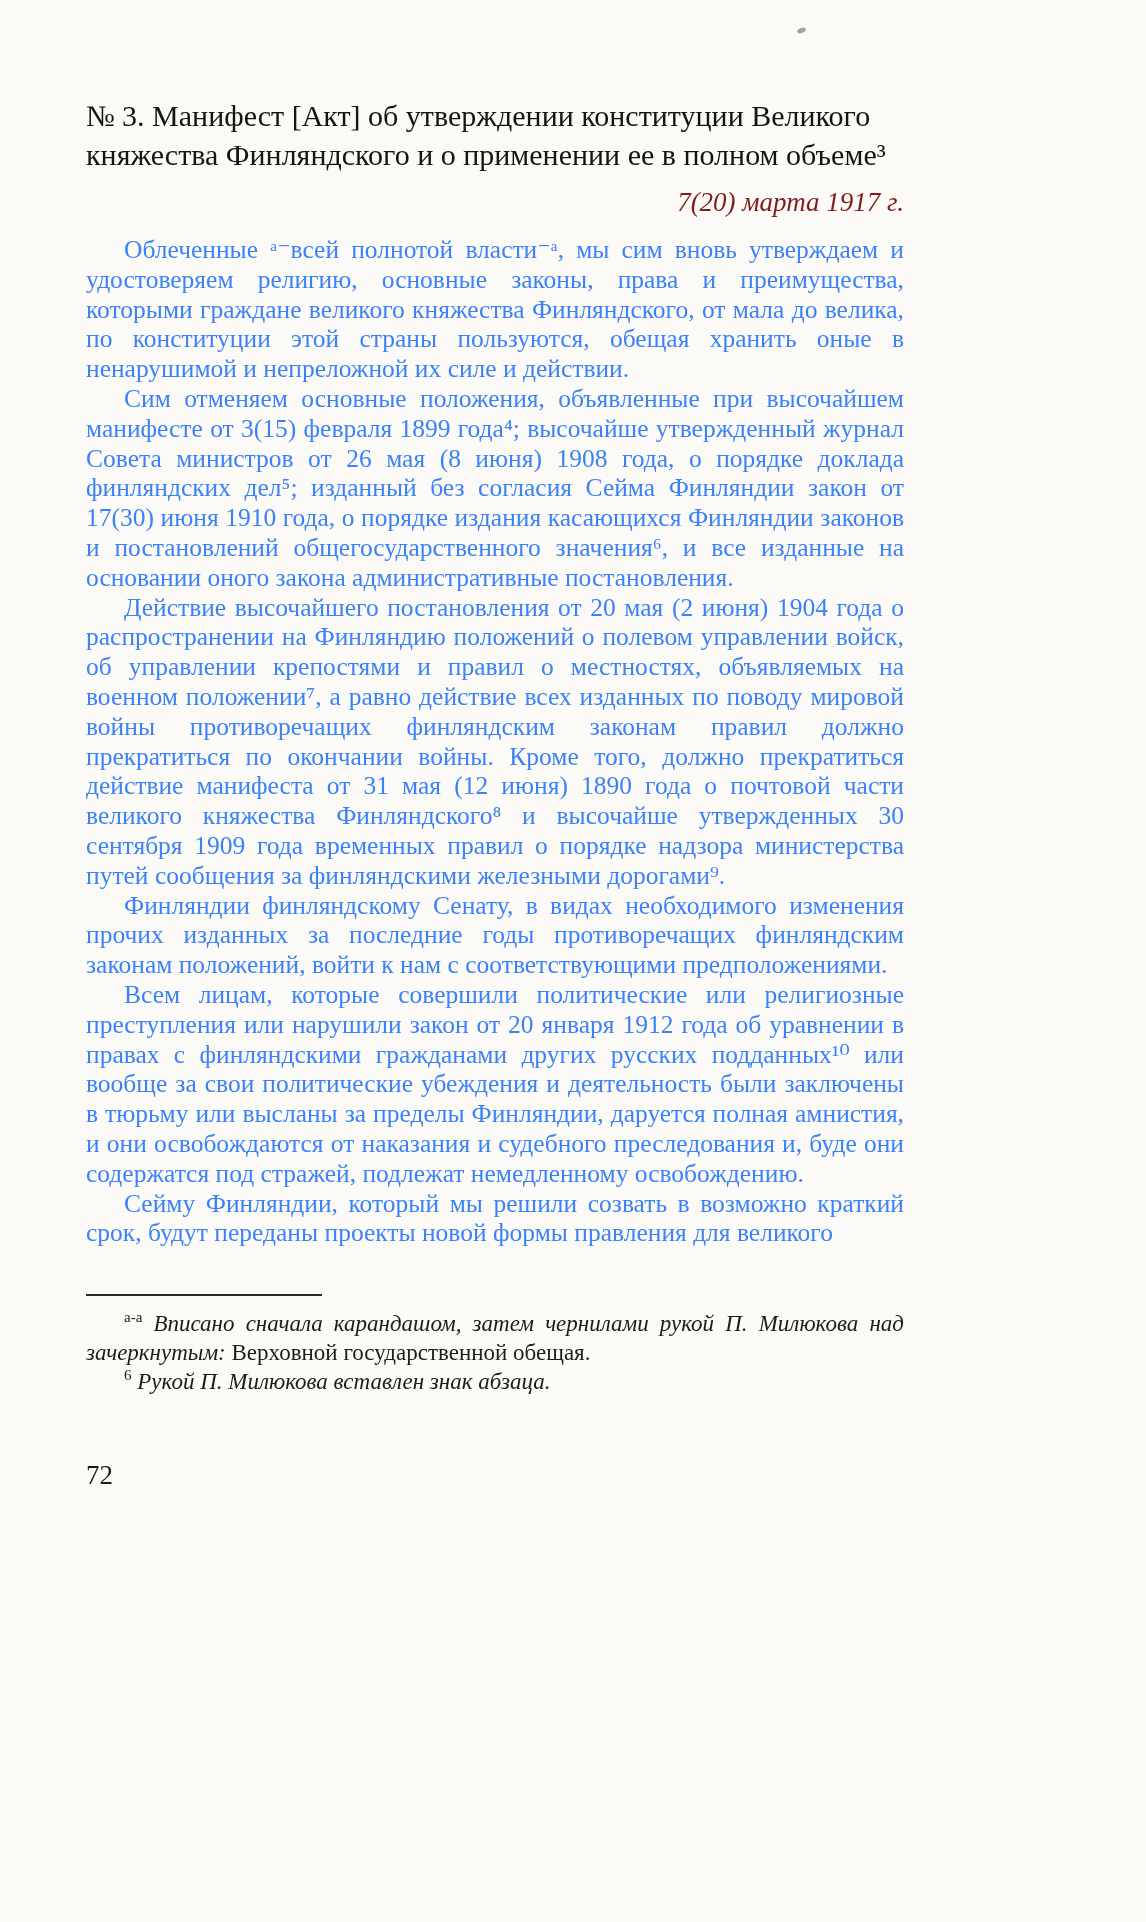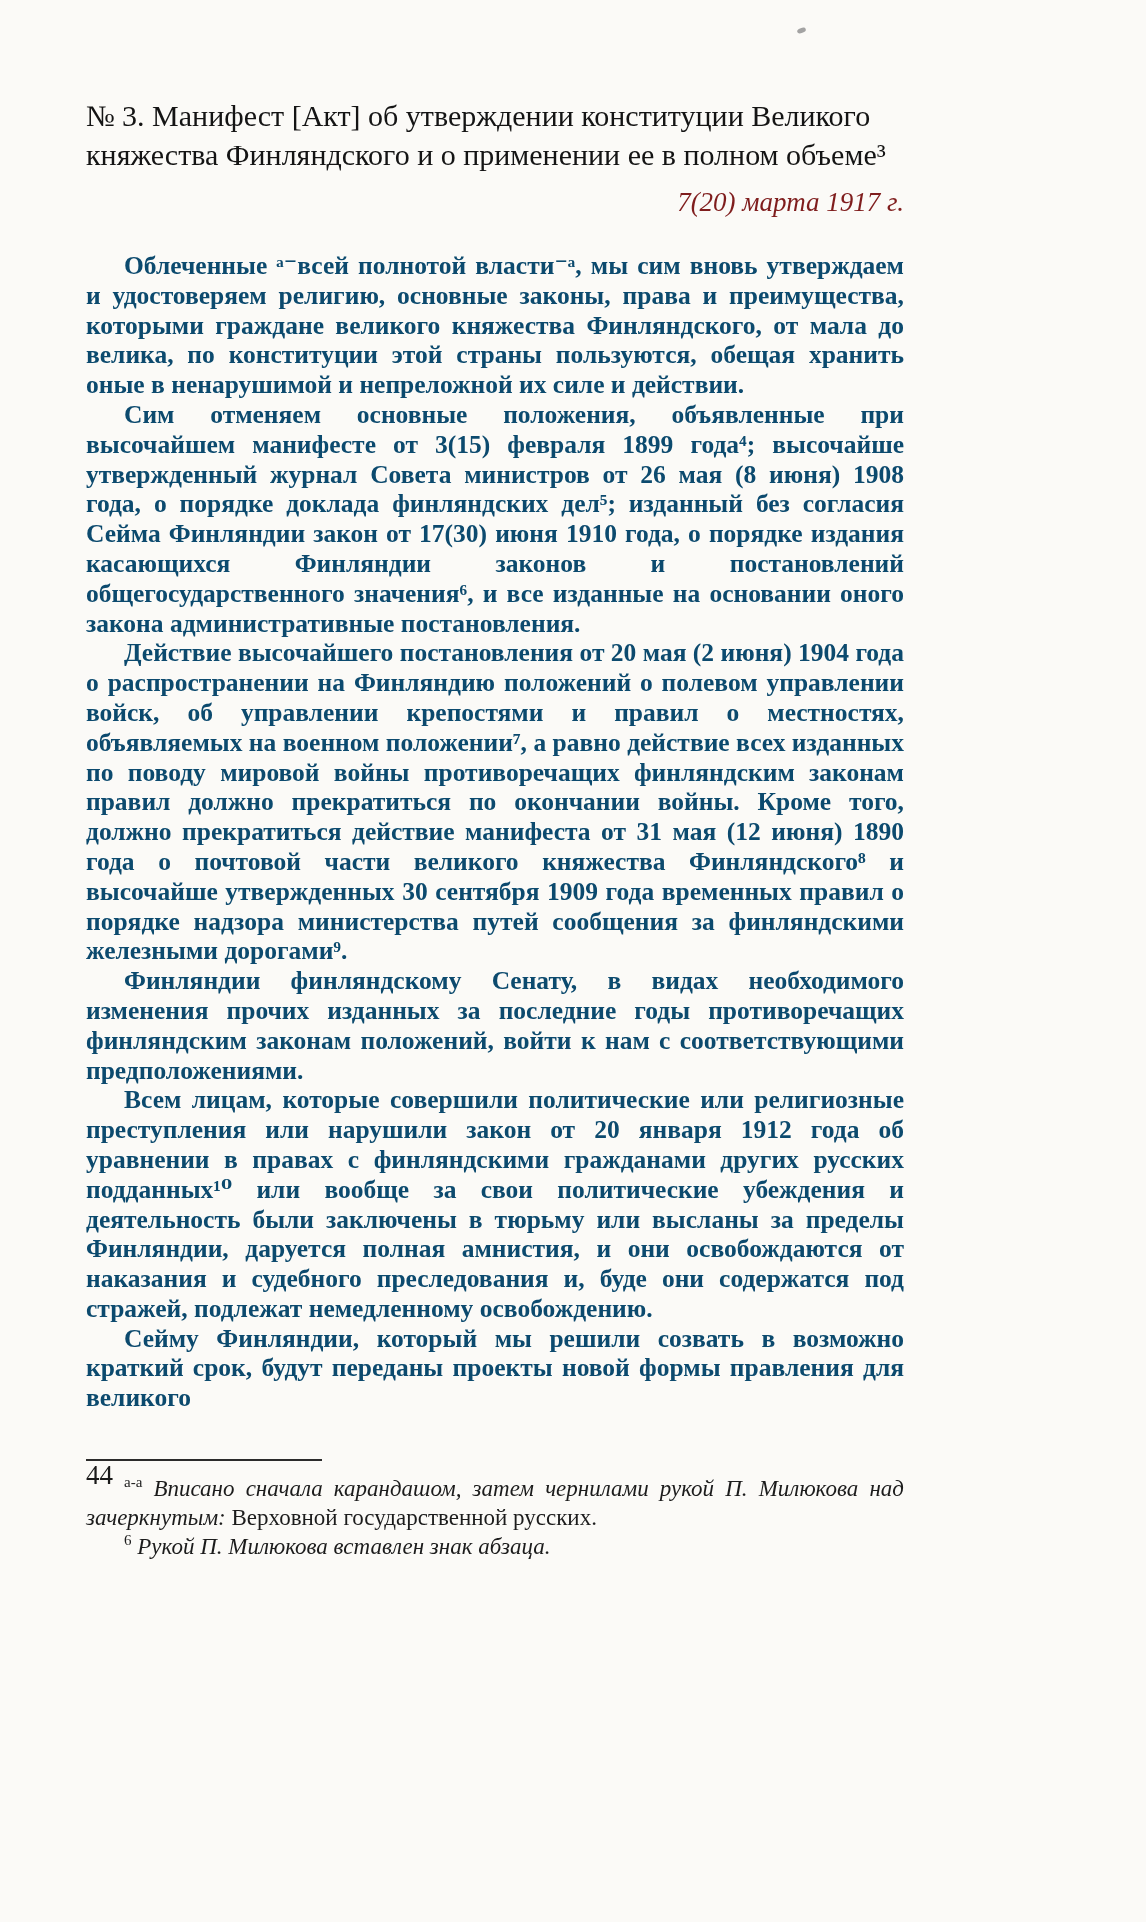--- a/index.html
+++ b/index.html
@@ -37,26 +37,25 @@
   }
   .date-line {
     margin-top: 13px;
     text-align: right;
     font-style: italic;
     font-size: 27px;
     line-height: 31px;
     color: #7f1d1d;
   }
   .body-text {
-    margin-top: 33px;
+    margin-top: 17px;
     font-size: 25.5px;
     line-height: 29.8px;
     text-align: justify;
-    color: #0c4a6e;
-    font-weight: bold;
+    color: #3b82f6;
   }
   .body-text p {
     margin: 0;
     text-indent: 38px;
   }
   .footnote-rule {
     margin-top: 46px;
     width: 236px;
     height: 0;
     border-top: 2px solid #2b2b2b;
@@ -116,21 +115,21 @@
         <p>Сим отменяем основные положения, объявленные при высочайшем манифесте от 3(15) февраля 1899 года⁴; высочайше утвержденный журнал Совета министров от 26 мая (8 июня) 1908 года, о порядке доклада финляндских дел⁵; изданный без согласия Сейма Финляндии закон от 17(30) июня 1910 года, о порядке издания касающихся Финляндии законов и постановлений общегосударственного значения⁶, и все изданные на основании оного закона административные постановления.</p>
         <p>Действие высочайшего постановления от 20 мая (2 июня) 1904 года о распространении на Финляндию положений о полевом управлении войск, об управлении крепостями и правил о местностях, объявляемых на военном положении⁷, а равно действие всех изданных по поводу мировой войны противоречащих финляндским законам правил должно прекратиться по окончании войны. Кроме того, должно прекратиться действие манифеста от 31 мая (12 июня) 1890 года о почтовой части великого княжества Финляндского⁸ и высочайше утвержденных 30 сентября 1909 года временных правил о порядке надзора министерства путей сообщения за финляндскими железными дорогами⁹.</p>
         <p>Финляндии финляндскому Сенату, в видах необходимого изменения прочих изданных за последние годы противоречащих финляндским законам положений, войти к нам с соответствующими предположениями.</p>
         <p>Всем лицам, которые совершили политические или религиозные преступления или нарушили закон от 20 января 1912 года об уравнении в правах с финляндскими гражданами других русских подданных¹⁰ или вообще за свои политические убеждения и деятельность были заключены в тюрьму или высланы за пределы Финляндии, даруется полная амнистия, и они освобождаются от наказания и судебного преследования и, буде они содержатся под стражей, подлежат немедленному освобождению.</p>
         <p>Сейму Финляндии, который мы решили созвать в возможно краткий срок, будут переданы проекты новой формы правления для великого</p>
       </div>
 
     <div class="footnote-rule"></div>
 
     <div class="footnotes">
-        <p><sup>а-а</sup> <span class="fn-italic">Вписано сначала карандашом, затем чернилами рукой П. Милюкова над зачеркнутым:</span><span> Верховной государственной русских.</span></p>
+        <p><sup>а-а</sup> <span class="fn-italic">Вписано сначала карандашом, затем чернилами рукой П. Милюкова над зачеркнутым:</span><span> Верховной государственной обещая.</span></p>
         <p><sup>6</sup> <span class="fn-italic">Рукой П. Милюкова вставлен знак абзаца.</span></p>
       </div>
 
   </div>
 
-  <div class="page-number">44</div>
+  <div class="page-number">72</div>
 
 </div>
 
 </body></html>

